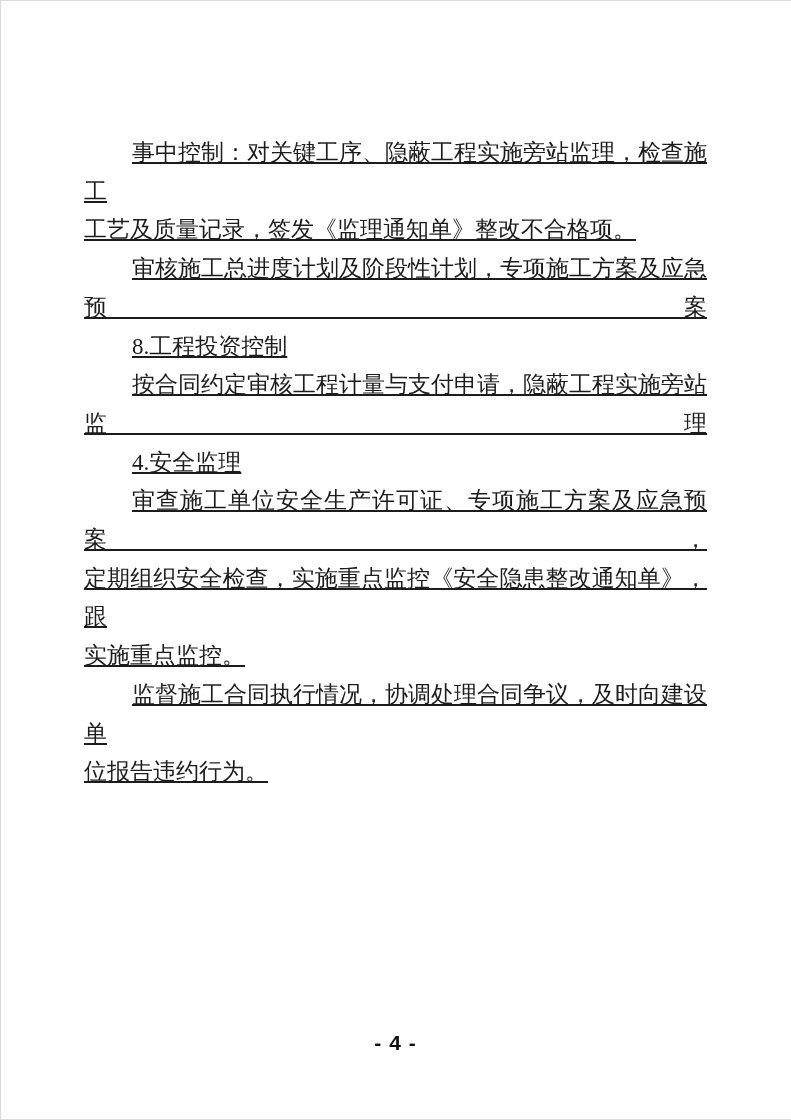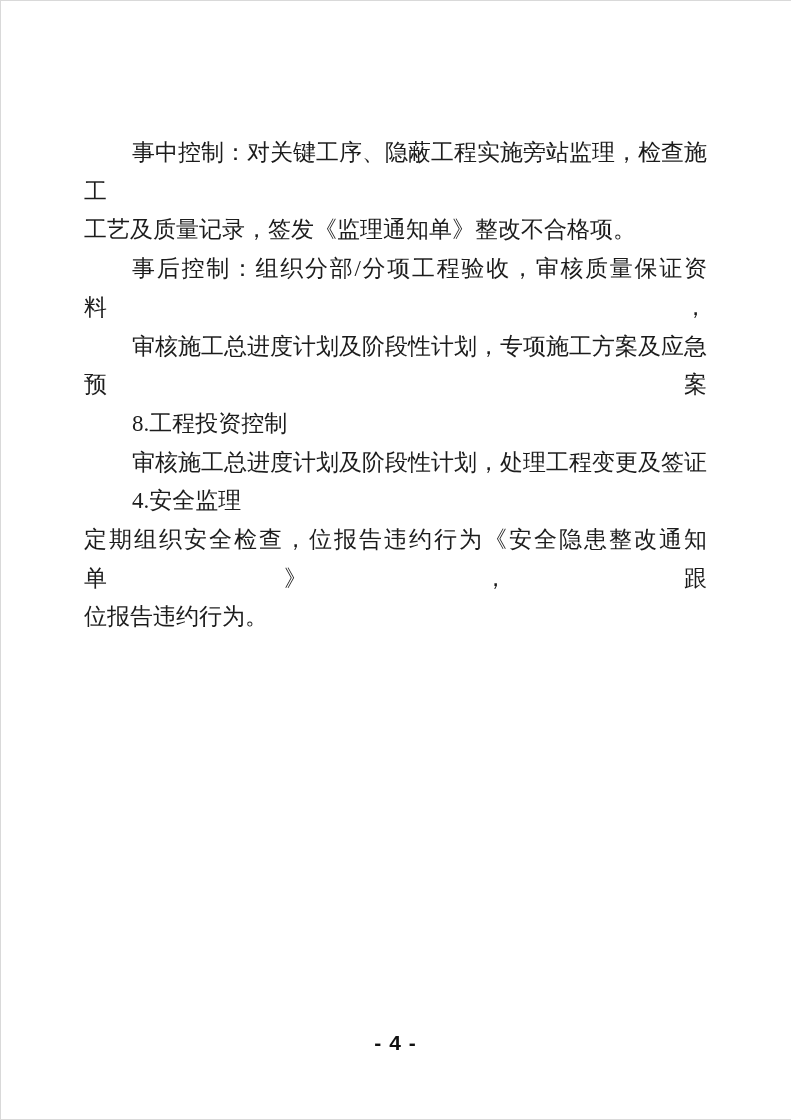--- a/index.html
+++ b/index.html
@@ -27,20 +27,21 @@
     left: 84px;
     right: 84px;
     top: 134px;
     color: #1c1c1c;
     font-size: 23px;
     line-height: 38.7px;
   }
   .line {
     white-space: nowrap;
     text-align: left;
+    text-decoration: underline;
   }
   .line.just {
     white-space: normal;
     text-align: justify;
     text-align-last: justify;
     text-justify: inter-character;
   }
   .line.first {
     text-indent: 48px;
   }
@@ -58,22 +59,24 @@
   }
 </style>
 </head>
 <body>
 
 <div class="page-frame"></div>
 
 <div class="doc-body">
     <div class="line just first">事中控制：对关键工序、隐蔽工程实施旁站监理，检查施工</div>
     <div class="line">工艺及质量记录，签发《监理通知单》整改不合格项。</div>
-    <div class="line just first">事后控制：组织分部/分项工程验收，审核质量保证资料，</div>
     <div class="line just first">审核施工总进度计划及阶段性计划，专项施工方案及应急预案</div>
     <div class="line first">8.工程投资控制</div>
-    <div class="line just first">审核施工总进度计划及阶段性计划，处理工程变更及签证</div>
+    <div class="line just first">按合同约定审核工程计量与支付申请，隐蔽工程实施旁站监理</div>
     <div class="line first">4.安全监理</div>
-    <div class="line just">定期组织安全检查，位报告违约行为《安全隐患整改通知单》，跟</div>
+    <div class="line just first">审查施工单位安全生产许可证、专项施工方案及应急预案，</div>
+    <div class="line just">定期组织安全检查，实施重点监控《安全隐患整改通知单》，跟</div>
+    <div class="line">实施重点监控。</div>
+    <div class="line just first">监督施工合同执行情况，协调处理合同争议，及时向建设单</div>
     <div class="line">位报告违约行为。</div>
   </div>
 
 <div class="footer">- 4 -</div>
 
 </body></html>

